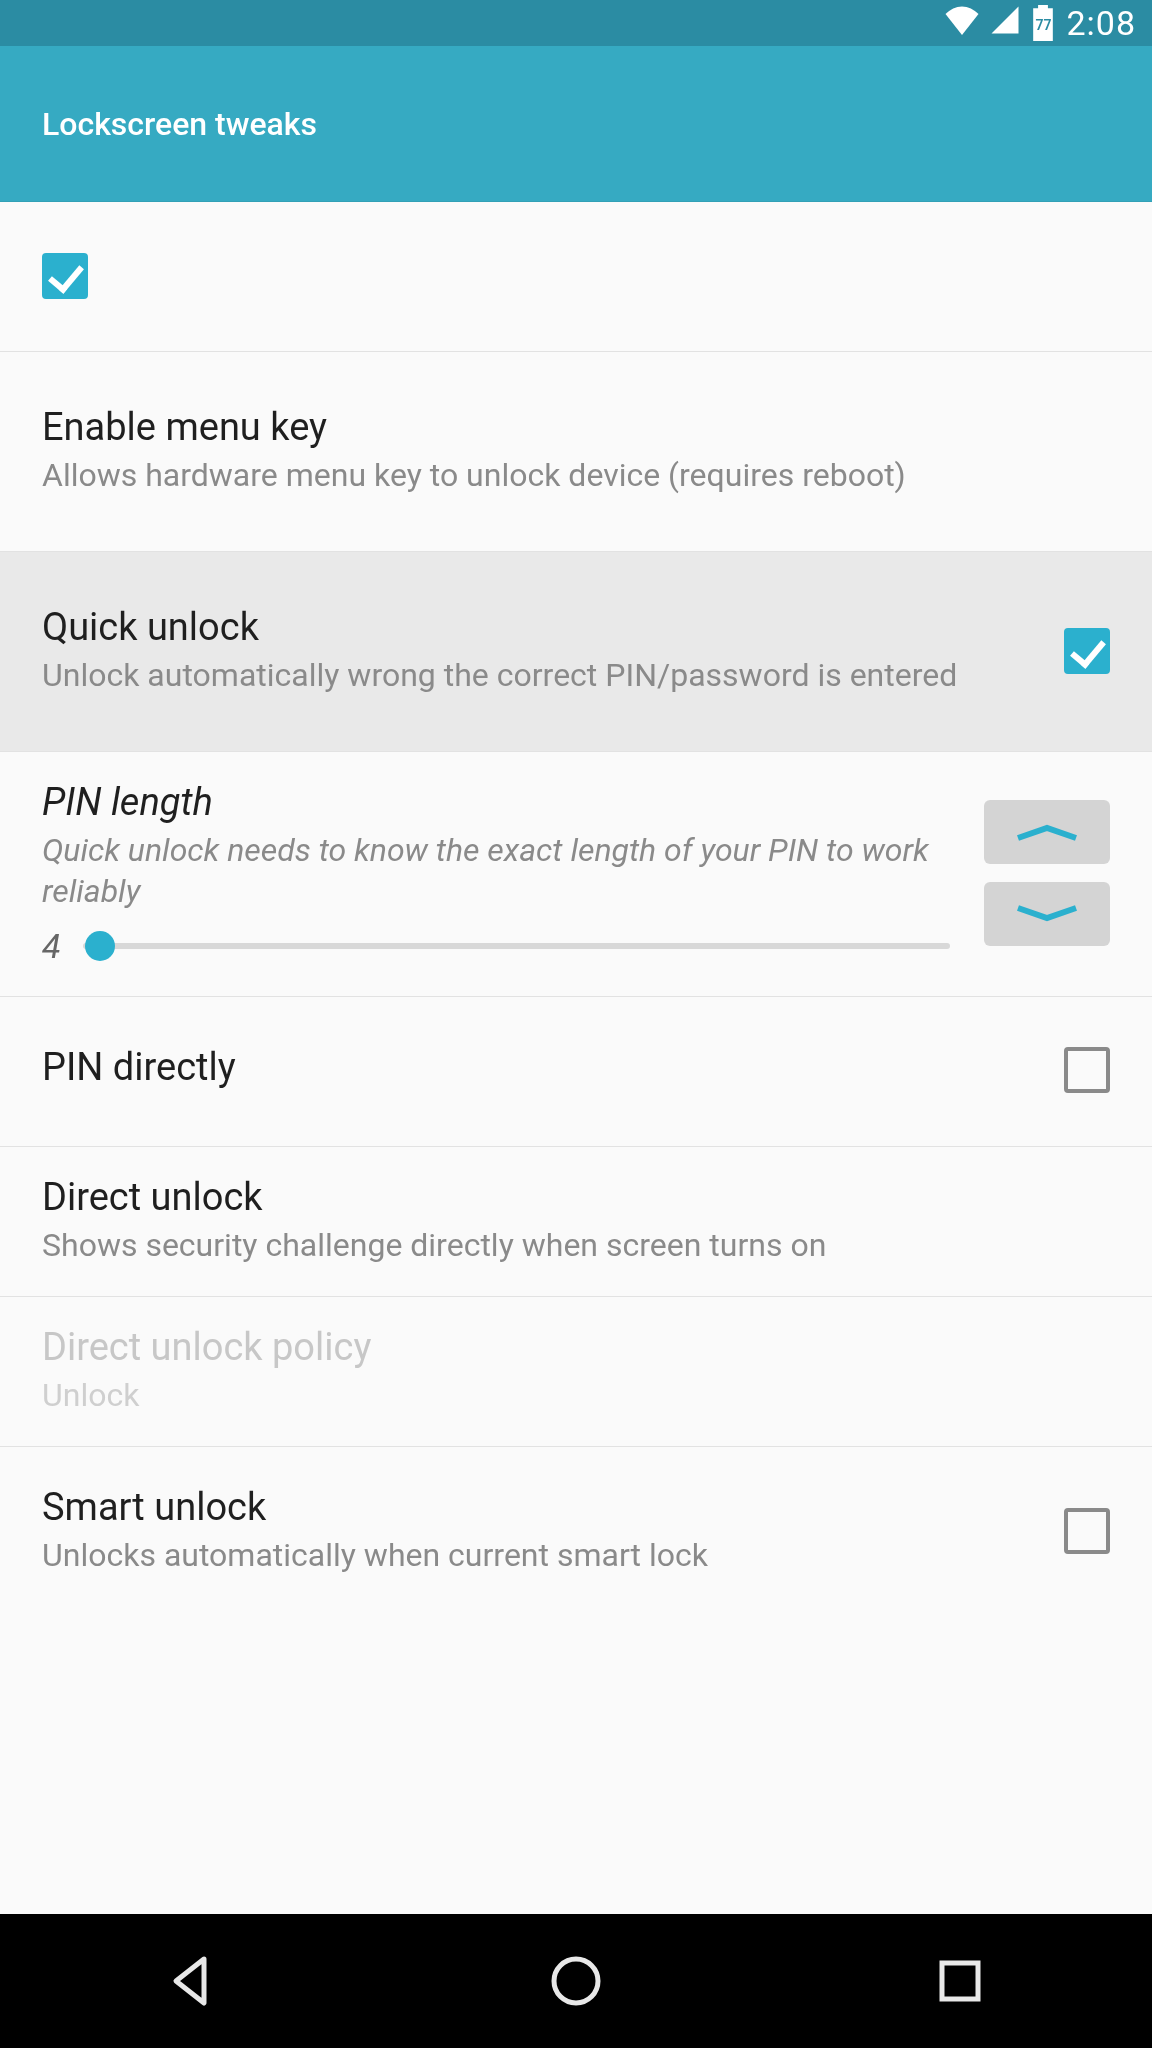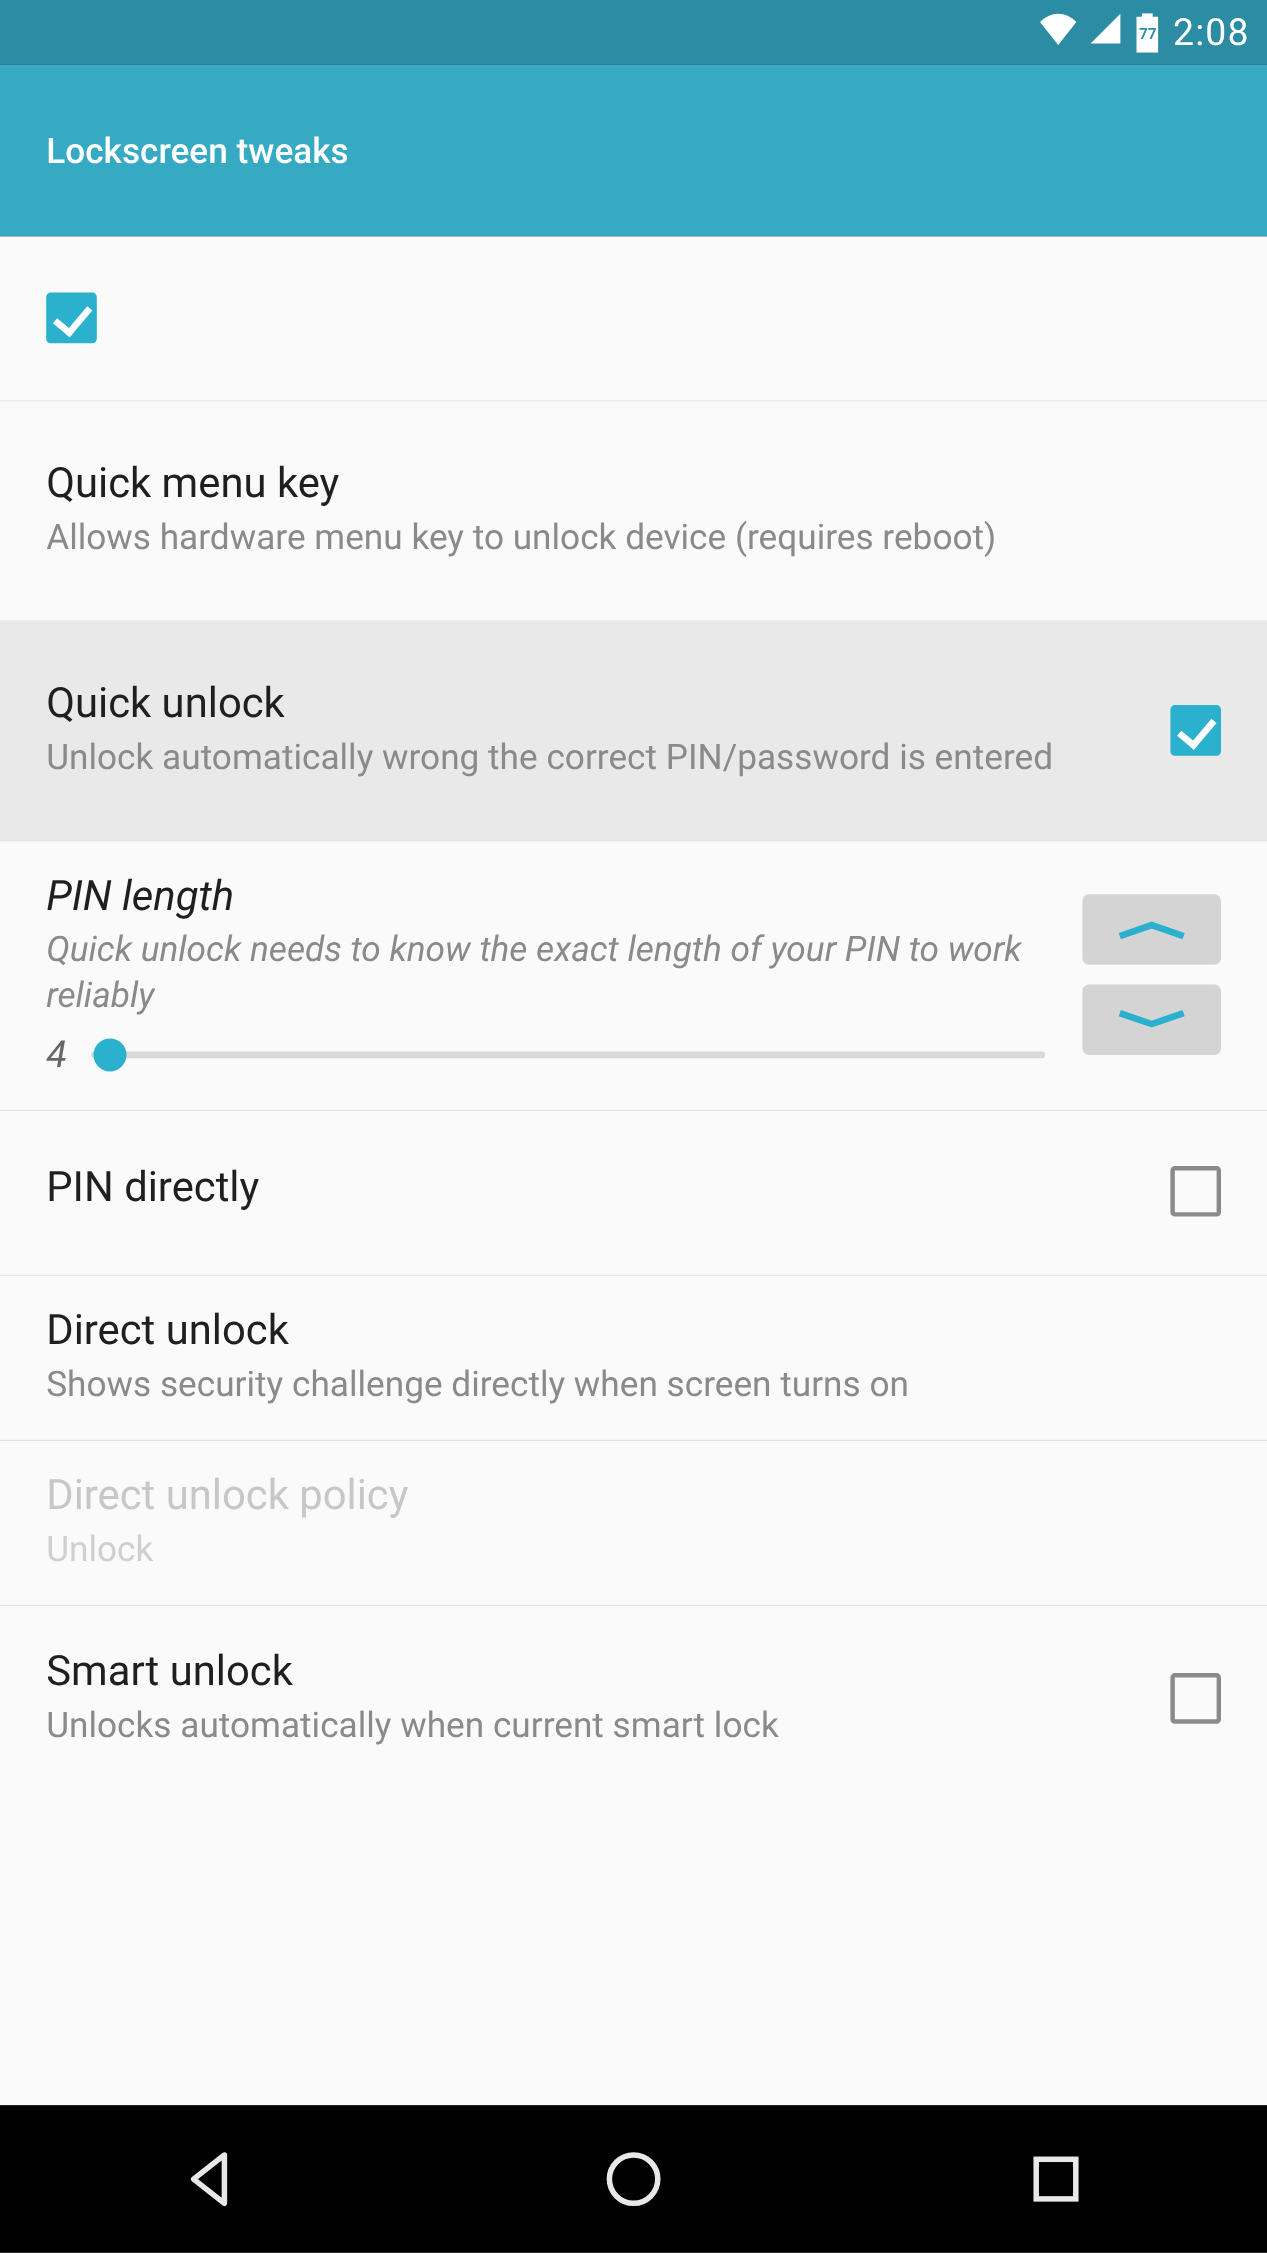--- a/index.html
+++ b/index.html
@@ -14,21 +14,21 @@
     background: #000;
     display: flex;
     flex-direction: column;
     position: relative;
   }
 
   
   
 
   .statusbar {
-    height: 59px;
+    height: 46px;
     background: #2b8ca3;
     display: flex;
     align-items: center;
     justify-content: flex-end;
     padding: 0 16px;
     color: #fff;
     font-size: 30px;
     gap: 10px;
   }
   .statusbar .clock { font-weight: 400; letter-spacing: 1px; font-size: 34px; }
@@ -150,21 +150,21 @@
   </div>
 
   <div class="list">
 
     <div class="item">
       <div class="checkbox checked"></div>
     </div>
 
     <div class="item tall">
       <div class="texts">
-        <div class="title">Quick menu key</div>
+        <div class="title">Enable menu key</div>
         <div class="sub">Allows hardware menu key to unlock device (requires reboot)</div>
       </div>
     </div>
 
     <div class="item highlight tall">
       <div class="texts">
         <div class="title">Quick unlock</div>
         <div class="sub">Unlock automatically wrong the correct PIN/password is entered</div>
       </div>
       <div class="checkbox checked"></div>

